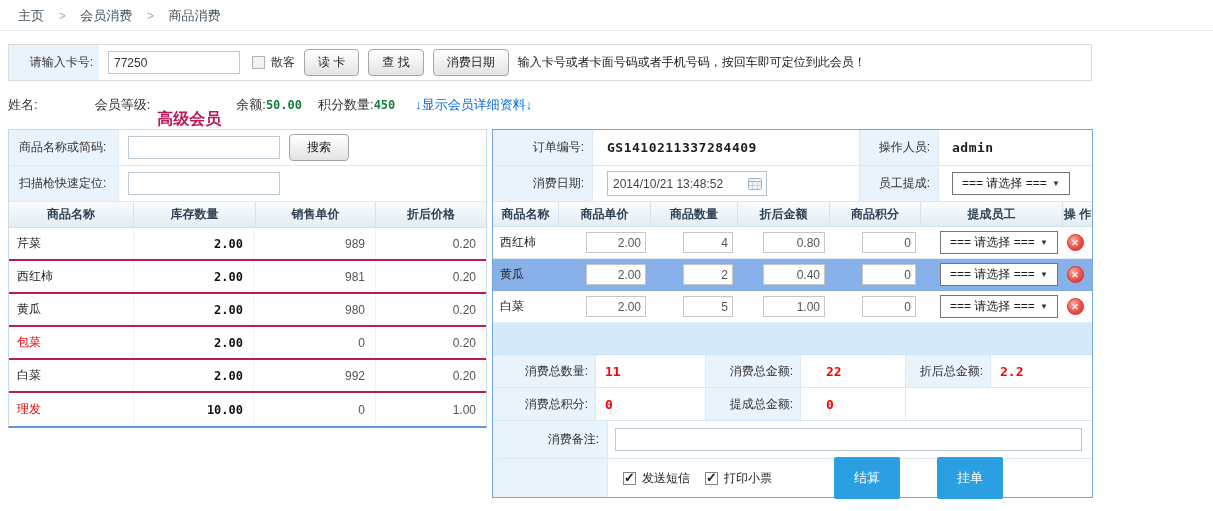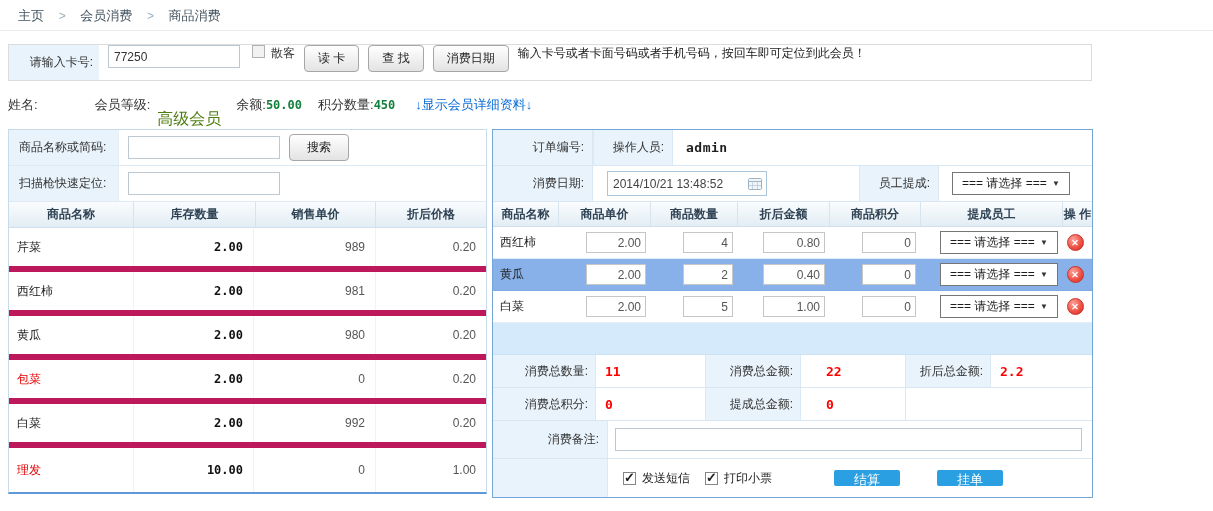--- a/index.html
+++ b/index.html
@@ -9,59 +9,59 @@
     font-family: "Liberation Sans", sans-serif; font-size: 12px;
   }
   .mono { font-family: "DejaVu Sans Mono", monospace; }
 
   
   .breadcrumb { height: 31px; line-height: 31px; padding-left: 18px; border-bottom: 1px solid #ececec; color: #44545f; font-size: 13px; }
   .breadcrumb .crumb { margin-right: 11px; cursor: pointer; }
   .breadcrumb .sep { color: #9ab0bd; margin-right: 11px; font-size: 12px; }
 
   
-  .card-box { margin: 13px 0 0 8px; width: 1084px; height: 37px; border: 1px solid #dcdcdc; display: flex; align-items: flex-start; }
+  .card-box { margin: 13px 0 0 8px; width: 1084px; height: 37px; border: 1px solid #dcdcdc; display: flex; align-items: center; }
   .blue-cell { background: #e9f3fb; align-self: stretch; display: flex; align-items: center; }
   .card-label { width: 90px; justify-content: flex-end; padding-right: 6px; }
   input.text { border: 1px solid #bcc8d2; height: 23px; font: 12px "Liberation Sans", sans-serif; padding: 0 5px; color: #333; outline: none; }
   .card-input { width: 132px; margin-left: 9px; }
   .checkbox { width: 13px; height: 13px; border: 1px solid #b2b2b2; background: #f2f2f2; display: inline-block; position: relative; flex: none; }
   .checkbox.checked { background: #fff; border-color: #858585; }
   .checkbox.checked::after { content: "✓"; position: absolute; top: -3px; left: 0px; font-size: 13px; font-weight: bold; color: #222; }
   .walkin-box { margin-left: 12px; }
   .walkin-label { margin-left: 6px; }
   .gbtn { height: 27px; padding: 0 13px; border: 1px solid #a6a6a6; border-radius: 4px; background: linear-gradient(#ffffff, #e3e3e3); font: 12px "Liberation Sans", sans-serif; color: #222; margin-left: 9px; cursor: pointer; }
   .card-hint { margin-left: 9px; color: #1a1a1a; }
 
   
   .member-row { margin: 11px 0 0 8px; height: 25px; display: flex; align-items: center; font-size: 13px; color: #333; }
   .mr-name-label { margin-left: 0; }
   .mr-level-label { margin-left: 57px; }
-  .mr-level-value { color: #4d7c0f; font-weight: normal; font-size: 16px; margin-left: 7px; margin-top: 29px; }
+  .mr-level-value { color: #be185d; font-weight: bold; font-size: 16px; margin-left: 7px; margin-top: 29px; }
   .mr-balance-label { margin-left: 15px; }
   .mr-red-num { color: #15803d; font-weight: bold; font-size: 12px; }
   .mr-points-label { margin-left: 16px; }
   .mr-link { margin-left: 20px; color: #0a6cd6; cursor: pointer; font-size: 13px; }
 
   
   .panels { display: flex; margin: 12px 0 0 8px; align-items: flex-start; }
 
   
   .left-panel { width: 479px; border: 1px solid #c9dae8; border-bottom: 2px solid #5e9ad8; background: #fff; }
   .form-row { height: 36px; display: flex; align-items: center; border-bottom: 1px solid #ddeaf4; }
   .form-label { width: 110px; align-self: stretch; padding-left: 10px; border-right: 1px solid #e4eef6; justify-content: flex-start; }
   .form-input { width: 152px; margin-left: 9px; }
   .search-btn { padding: 0 17px; }
 
   .tbl-header { display: flex; height: 26px; background: linear-gradient(#fafcfe, #e2edf4); border-bottom: 1px solid #cfdfec; font-weight: bold; color: #2f4254; }
   .hc { display: flex; align-items: center; justify-content: center; border-right: 1px solid #d7e3ed; }
   .hc:last-child { border-right: none; }
   .lc1 { width: 125px; } .lc2 { width: 120px; } .lc3 { width: 122px; } .lc4 { width: 110px; }
 
-  .lrow { display: flex; height: 44px; border-bottom: 6px solid #be185d; cursor: pointer; }
+  .lrow { display: flex; height: 33px; border-bottom: 2px solid #be185d; cursor: pointer; }
   .lrow:last-of-type { border-bottom: none; }
   .lrow .c { height: 100%; display: flex; align-items: center; border-right: 1px solid #eef3f7; }
   .lrow .c:last-child { border-right: none; }
   .c-name { padding-left: 8px; color: #222; }
   .c-num { justify-content: flex-end; padding-right: 10px; color: #555; }
   .c-price { font-weight: bold; color: #111; font-family: "DejaVu Sans Mono", monospace; }
   .red { color: #e60000 !important; }
   .tip-bar { height: 29px; background: #d9edfb; color: #dd9728; display: flex; align-items: center; justify-content: center; font-weight: bold; border-top: 1px solid #cfe2f1; }
 
   
@@ -98,21 +98,21 @@
   .t-empty { flex: 1; background: #fff; }
 
   .remark-row { display: flex; height: 38px; align-items: center; border-bottom: 1px solid #d8e7f3; }
   .remark-label { width: 115px; align-self: stretch; justify-content: flex-end; padding-right: 8px; border-right: 1px solid #dbe9f4; }
   .remark-input { flex: 1; height: 27px; margin: 0 10px 0 7px; }
 
   .bottom-row { display: flex; height: 38px; align-items: center; }
   .bottom-left { width: 115px; align-self: stretch; background: #e9f3fb; border-right: 1px solid #dbe9f4; }
   .chk-group { display: flex; align-items: center; margin-left: 15px; }
   .chk-label { margin-left: 6px; color: #222; }
-  .bbtn { width: 66px; height: 16px; background: #2a9fe2; color: #fff; border: none; border-radius: 2px; font: 13px "Liberation Sans", sans-serif; cursor: pointer; }
+  .bbtn { width: 66px; height: 42px; background: #2a9fe2; color: #fff; border: none; border-radius: 2px; font: 13px "Liberation Sans", sans-serif; cursor: pointer; }
   .btn-settle { margin-left: 62px; }
   .btn-hold { margin-left: 37px; }
 </style>
 </head>
 <body>
 
 <div class="breadcrumb">
   <span class="crumb">主页</span>
   <span class="sep">&gt;</span>
   <span class="crumb">会员消费</span>
@@ -199,20 +199,23 @@
       <div class="c c-num lc3">0</div>
       <div class="c c-num lc4">1.00</div>
     </div>
 
   </div>
 
   <div class="right-panel">
 
     <div class="info-row">
       <div class="blue-cell info-label il1">订单编号:</div>
+      <div class="iv1">
+          <span class="order-no mono">GS1410211337284409</span>
+        </div>
       <div class="blue-cell info-label il2">操作人员:</div>
       <div class="iv2">
           <span class="operator mono">admin</span>
         </div>
     </div>
 
     <div class="info-row">
       <div class="blue-cell info-label il1">消费日期:</div>
       <div class="iv1">
         <div class="date-box">

